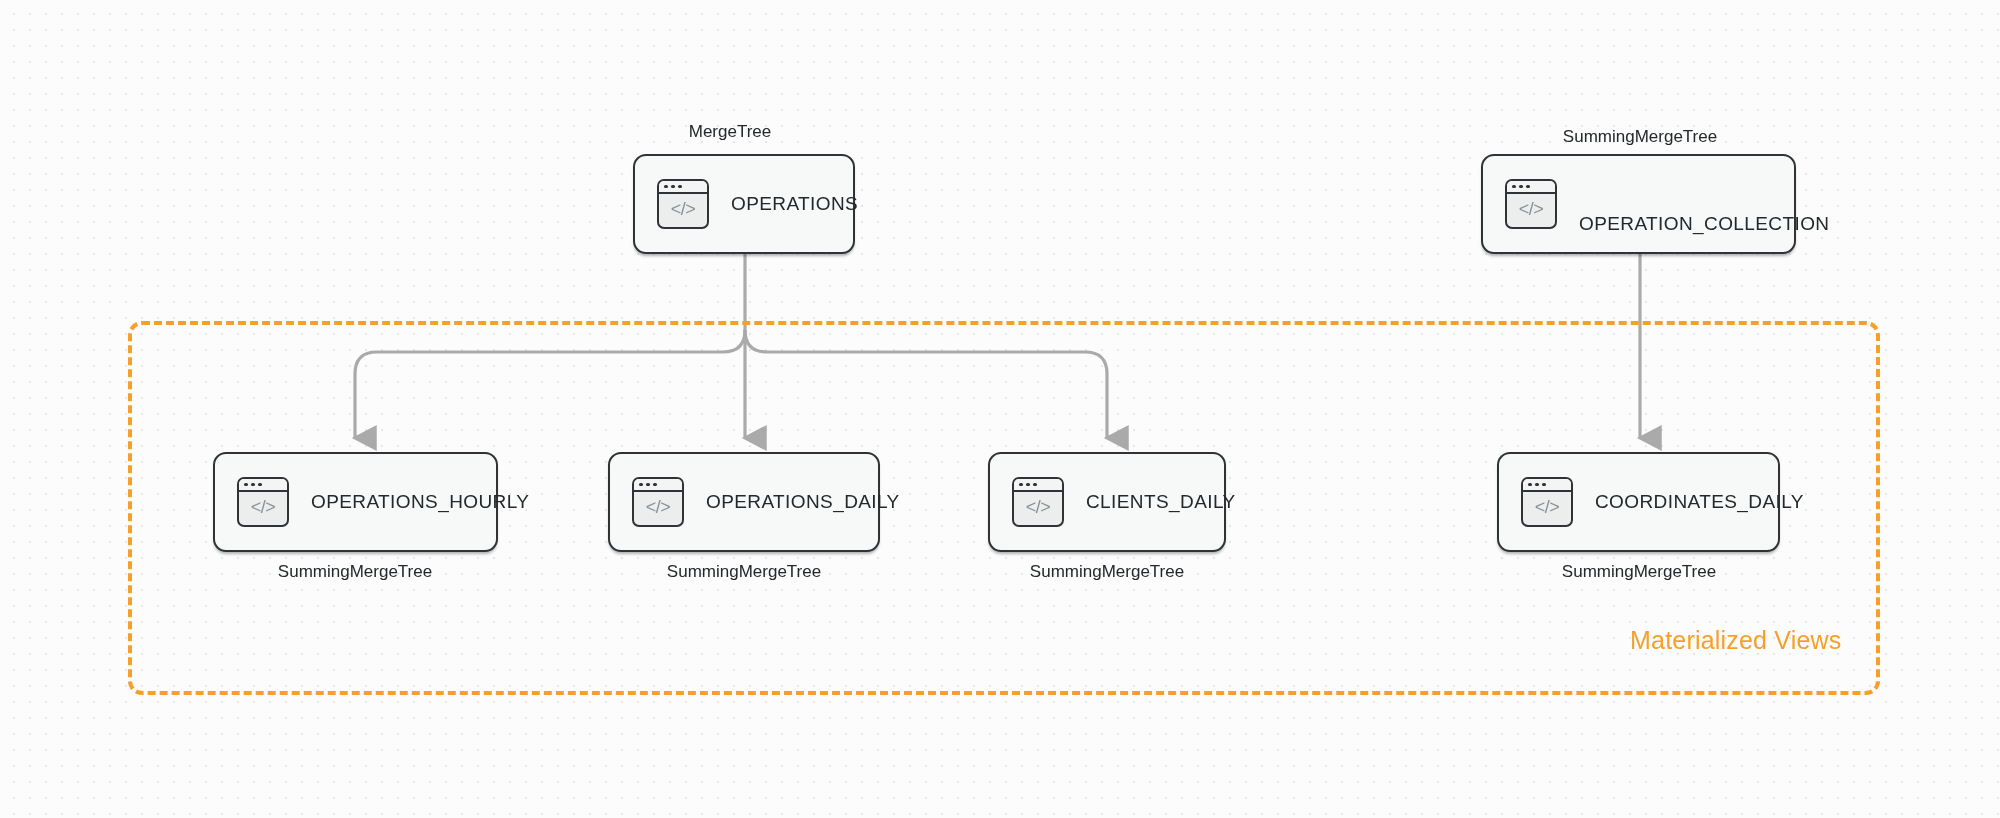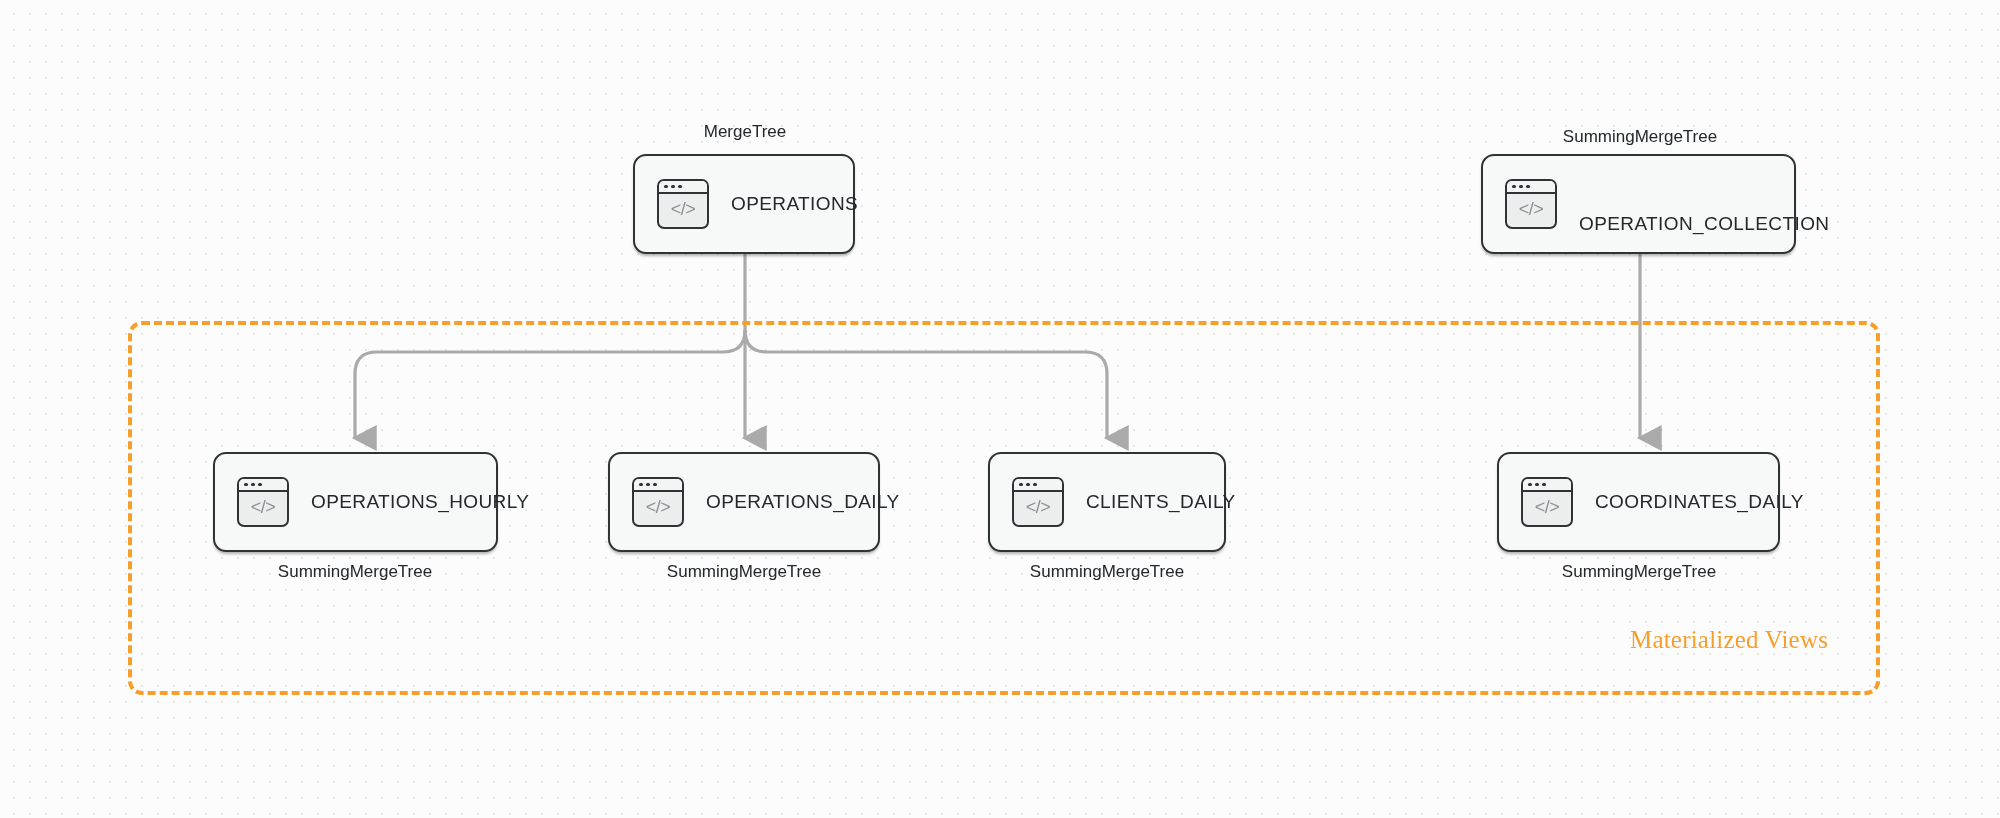--- a/index.html
+++ b/index.html
@@ -35,21 +35,20 @@
     border: 4px dashed #f79f2b;
     border-radius: 14px;
     background: transparent;
   }
   .mv-label {
     position: absolute;
     color: #f79f2b;
     font-size: 25px;
     letter-spacing: 0.2px;
     white-space: nowrap;
-    font-family: Liberation Serif, serif;
   }
 
   
   .node {
     position: absolute;
     box-sizing: border-box;
     display: flex;
     align-items: center;
     background: #f7f8f8;
     border: 2.6px solid #2f3336;
@@ -141,21 +140,21 @@
 
       <path d="M 745 330 Q 745 352 767 352 L 1085 352 Q 1107 352 1107 374 L 1107 438" marker-end="url(#arrowhead)"></path>
 
       <path d="M 1640 254 L 1640 438" marker-end="url(#arrowhead)"></path>
     </g>
   </svg>
 
   <div class="mv-group" style="left:128px; top:321px; width:1752px; height:374px;"></div>
   <div class="mv-label" style="left:1630px; top:626px;">Materialized Views</div>
 
-  <div class="caption" style="left:645px; top:122px; width:200px;">MergeTree</div>
+  <div class="caption" style="left:630px; top:122px; width:200px;">MergeTree</div>
 
   <div class="caption" style="left:1540px; top:127px; width:200px;">SummingMergeTree</div>
 
   <div class="node" style="left:633px; top:154px; width:222px; height:100px;">
     <span class="win-icon">
       <span class="bar">
         <span class="dot"></span>
         <span class="dot"></span>
         <span class="dot"></span>
       </span>

